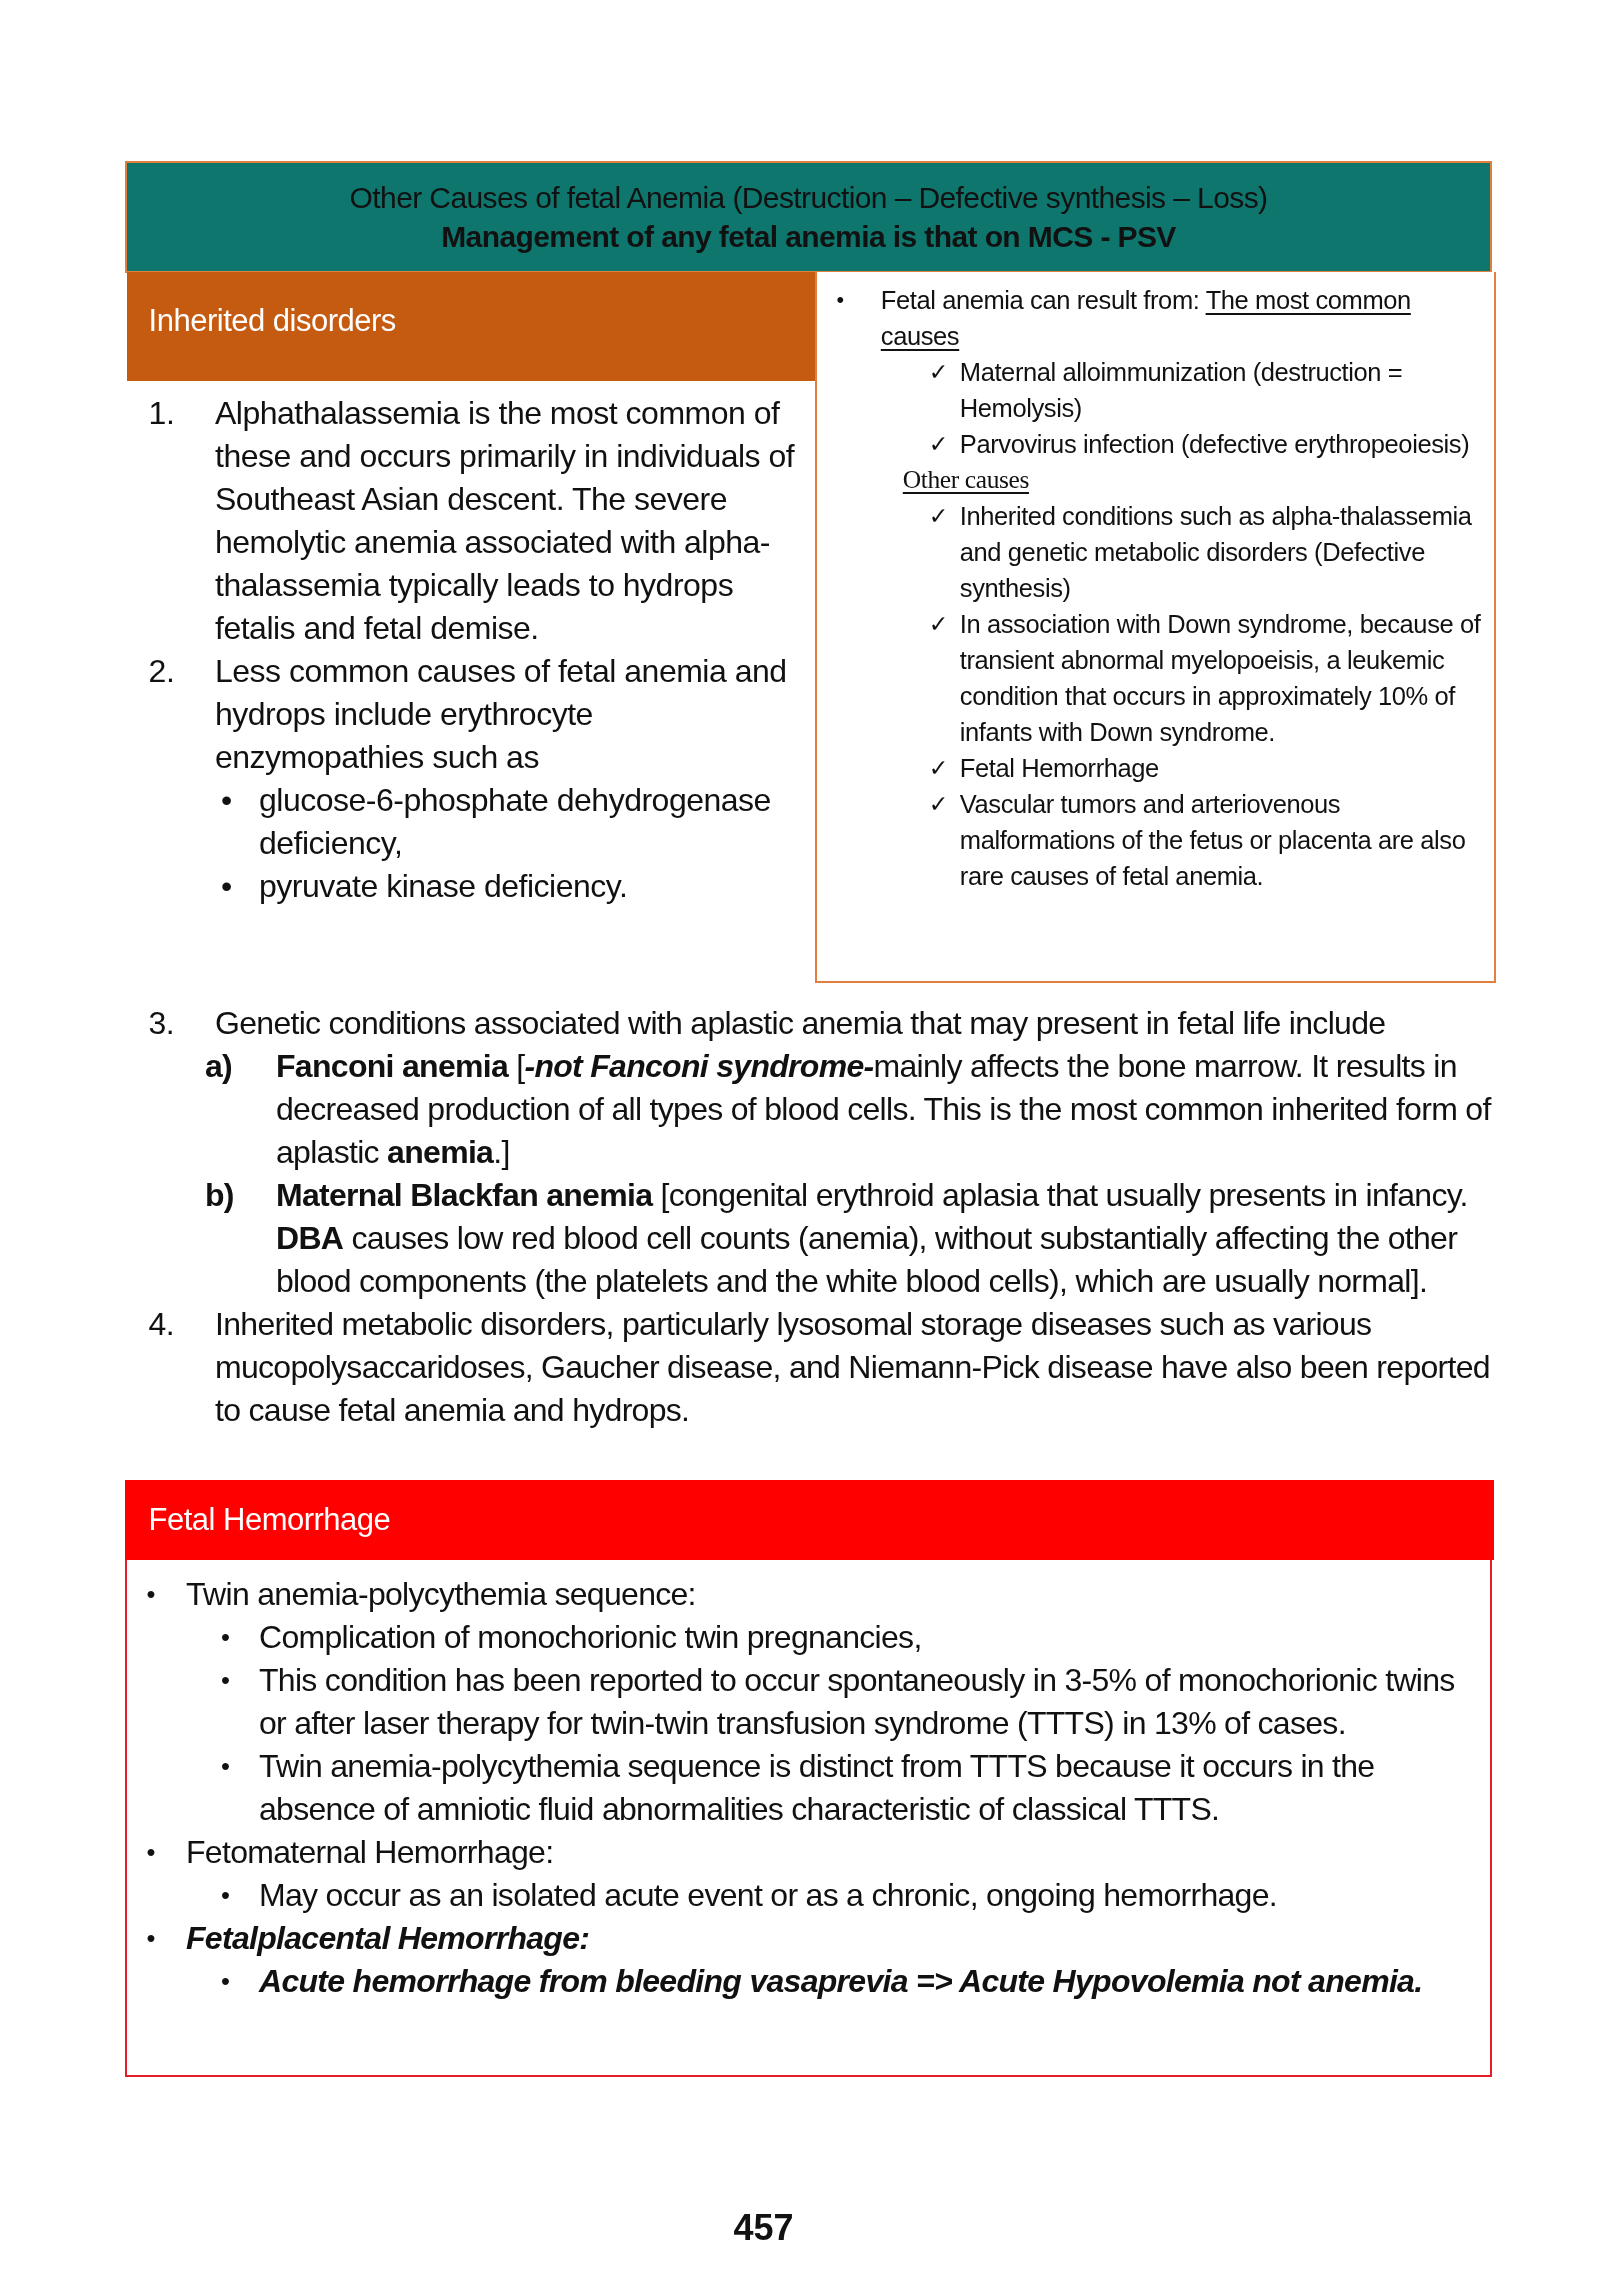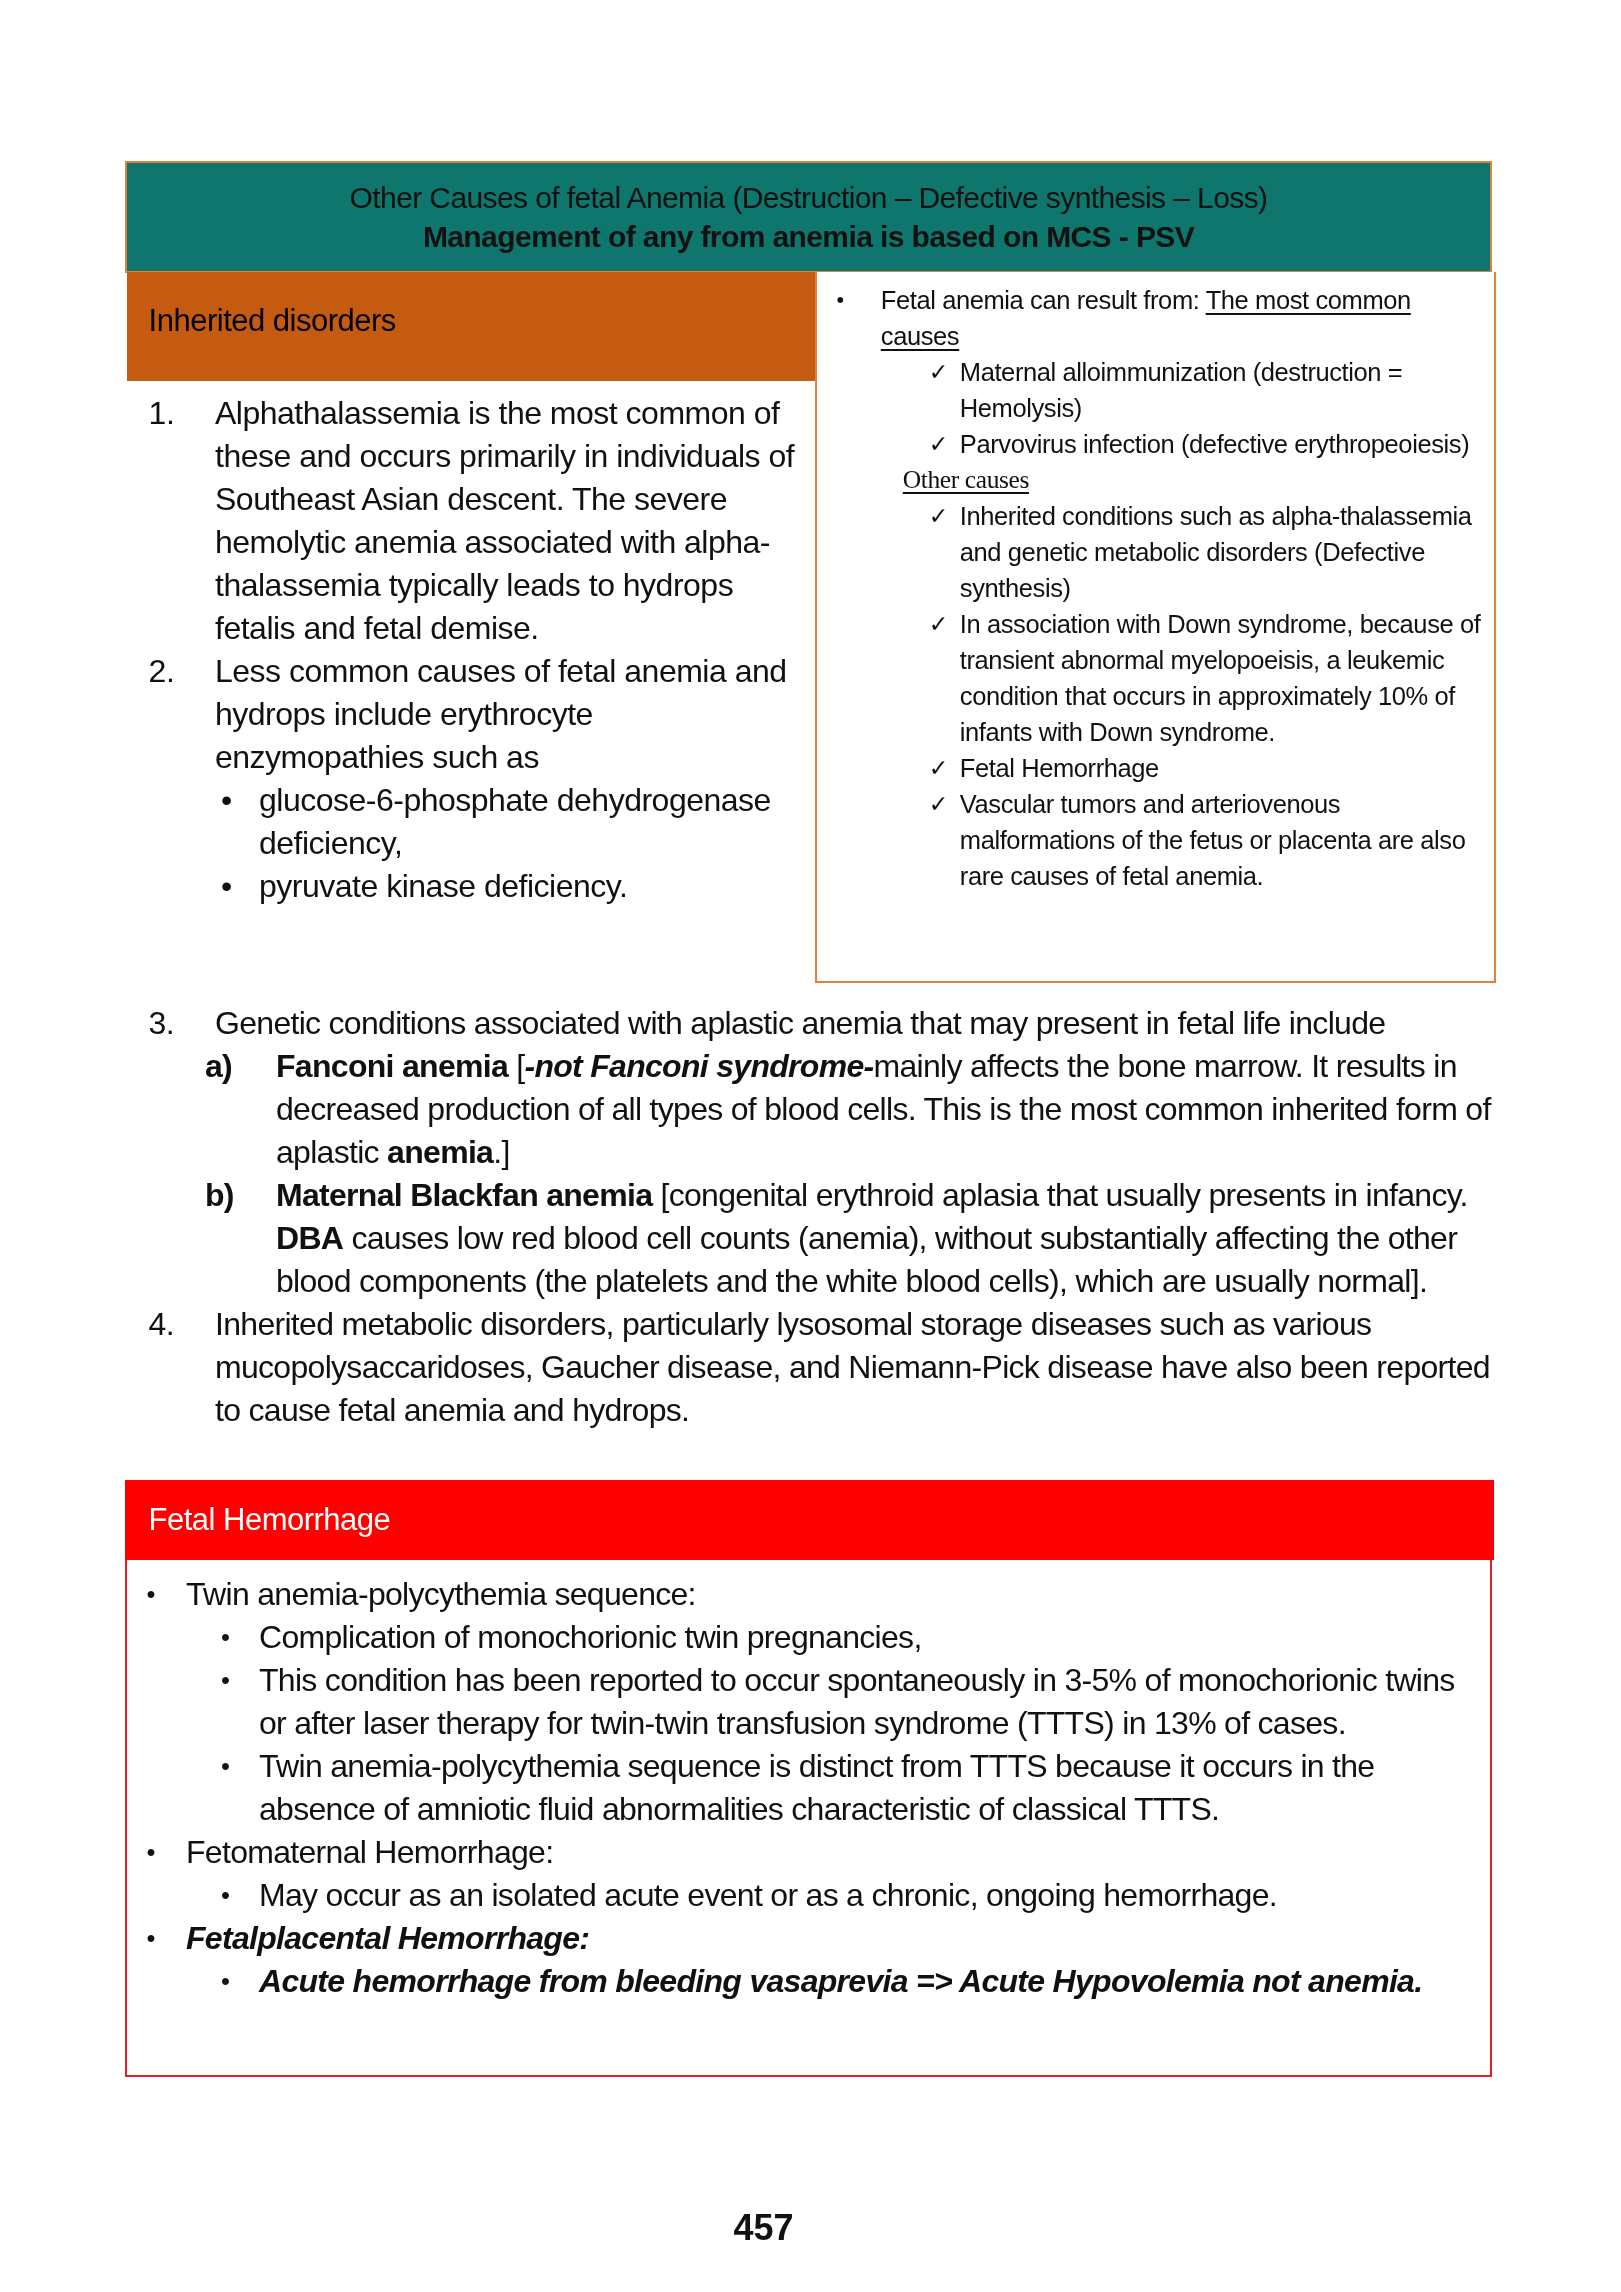--- a/index.html
+++ b/index.html
@@ -13,21 +13,21 @@
     position: absolute; left: 125px; top: 161px; width: 1363px; height: 108px;
     border: 2.9px solid #e07f3e; background: #0f766e;
     display: flex; flex-direction: column; align-items: center; justify-content: center;
   }
   #title-box .t1 { font-size: 30px; letter-spacing: -0.6px; line-height: 39px; }
   #title-box .t2 { font-size: 30px; font-weight: bold; letter-spacing: -0.6px; line-height: 39px; }
 
   
   #inh-header {
     position: absolute; left: 127px; top: 272px; width: 706px; height: 109px;
-    background: #c55a11; color: #000000;
+    background: #c55a11; color: #ffffff;
   }
   #inh-header span {
     position: absolute; left: 21.6px; top: 31px; font-size: 31px; letter-spacing: -0.5px;
   }
 
   
   .lcol { position: absolute; left: 127px; width: 676px; font-size: 32px; letter-spacing: -0.5px; line-height: 43px; }
   .num-item { position: relative; padding-left: 88px; }
   .num-item .num { position: absolute; left: 21.6px; top: 0; }
   .sub-bullets { margin: 0; padding: 0; list-style: none; }
@@ -75,21 +75,21 @@
   #page-number {
     position: absolute; left: 0; width: 1527px; top: 2207px; text-align: center;
     font-size: 36px; font-weight: bold;
   }
 </style>
 </head>
 <body>
 
 <div id="title-box">
   <div class="t1">Other Causes of fetal Anemia (Destruction – Defective synthesis – Loss)</div>
-  <div class="t2">Management of any from anemia is based on MCS - PSV</div>
+  <div class="t2">Management of any fetal anemia is that on MCS - PSV</div>
 </div>
 
 <div id="inh-header">
   <span>Inherited disorders</span>
 </div>
 
 <div class="lcol" style="top:392px;">
   <div class="num-item">
     <span class="num">1.</span>
     <span>Alphathalassemia is the most common of these and occurs primarily in individuals of Southeast Asian descent. The severe hemolytic anemia associated with alpha-thalassemia typically leads to hydrops fetalis and fetal demise.</span>

